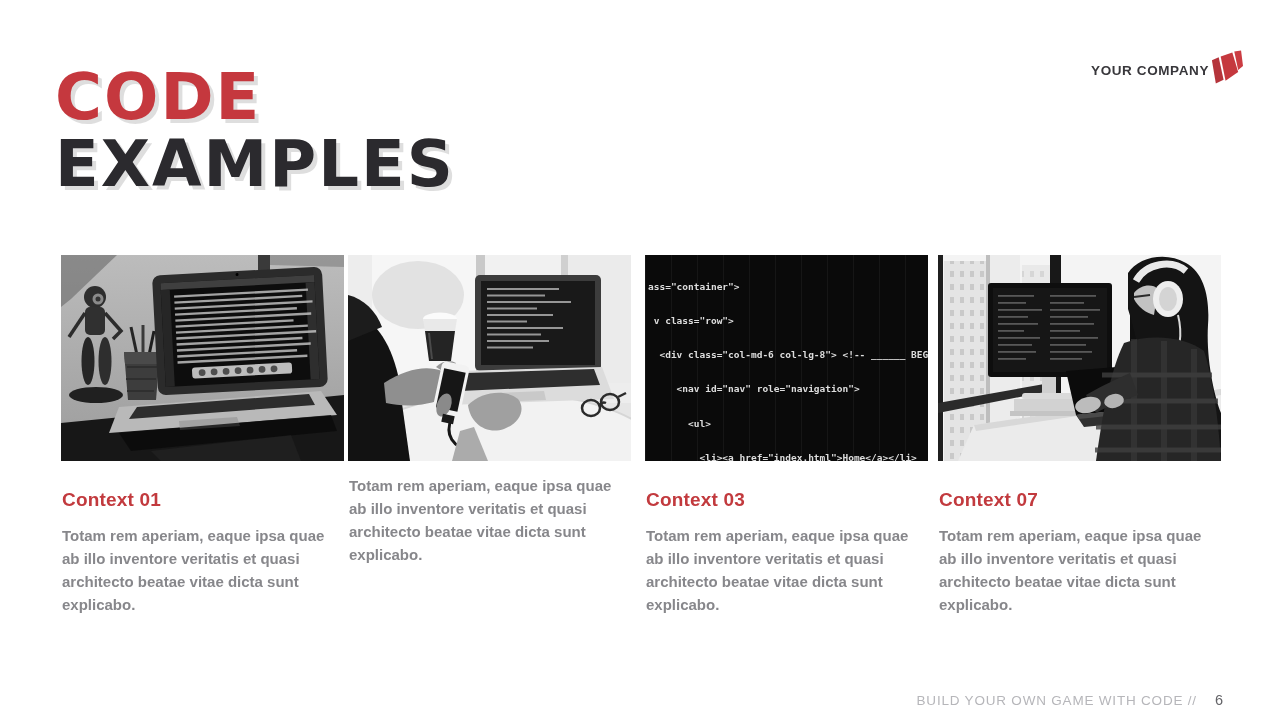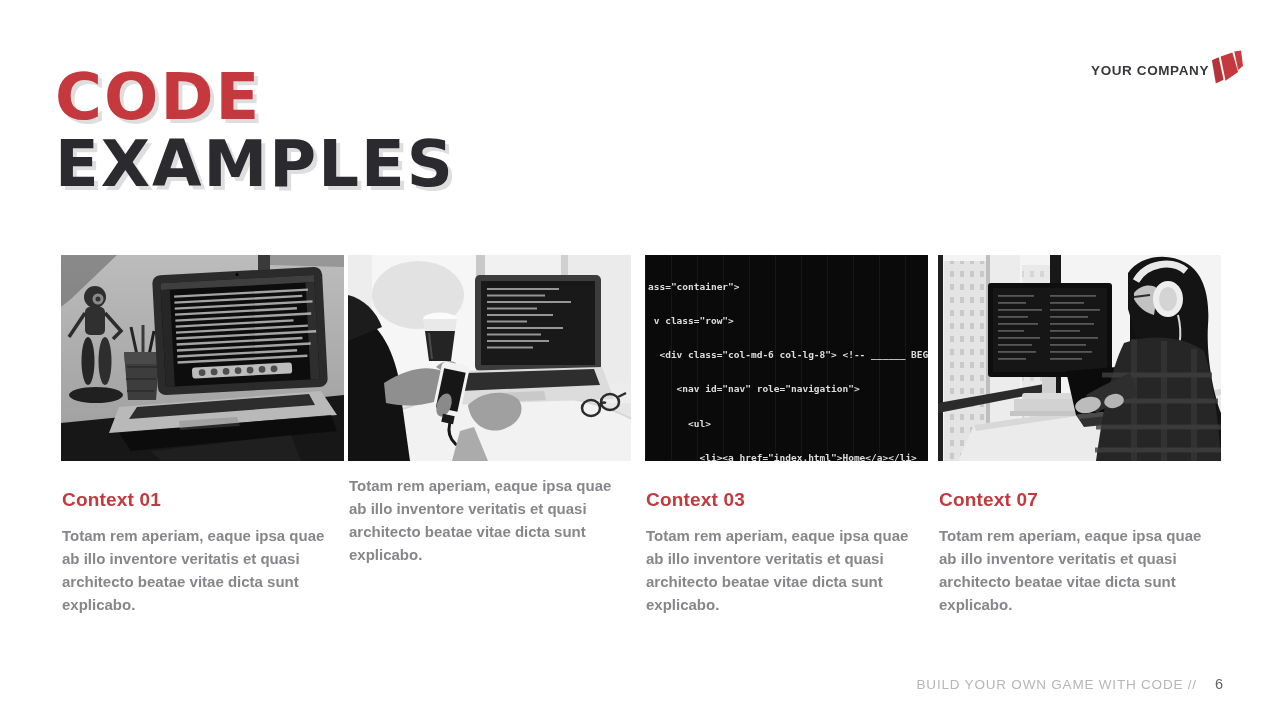--- a/index.html
+++ b/index.html
@@ -45,21 +45,21 @@
     position:absolute;inset:0;background:#0a0a0a;
     padding:3px 0 0 3px;box-sizing:border-box;
     font-family:"DejaVu Sans Mono","Liberation Mono",monospace;
     font-size:9.5px;font-weight:bold;line-height:11.4px;color:#dedede;
     white-space:pre;overflow:hidden;
     background-image:repeating-linear-gradient(90deg, rgba(255,255,255,0.05) 0px, rgba(255,255,255,0.05) 1px, transparent 1px, transparent 26px);
   }
   .code-line{height:11.4px;}
 
   
-  .footer{position:absolute;right:57px;bottom:28px;display:flex;align-items:baseline;gap:18px;}
+  .footer{position:absolute;right:57px;bottom:12px;display:flex;align-items:baseline;gap:18px;}
   .footer-text{font-size:13.5px;letter-spacing:.8px;color:#b6b6ba;}
   .page-number{font-size:14.5px;color:#636367;}
 </style>
 </head>
 <body>
 
 <div class="slide">
 
   <div class="header">
     <span class="company-label">YOUR COMPANY</span>

